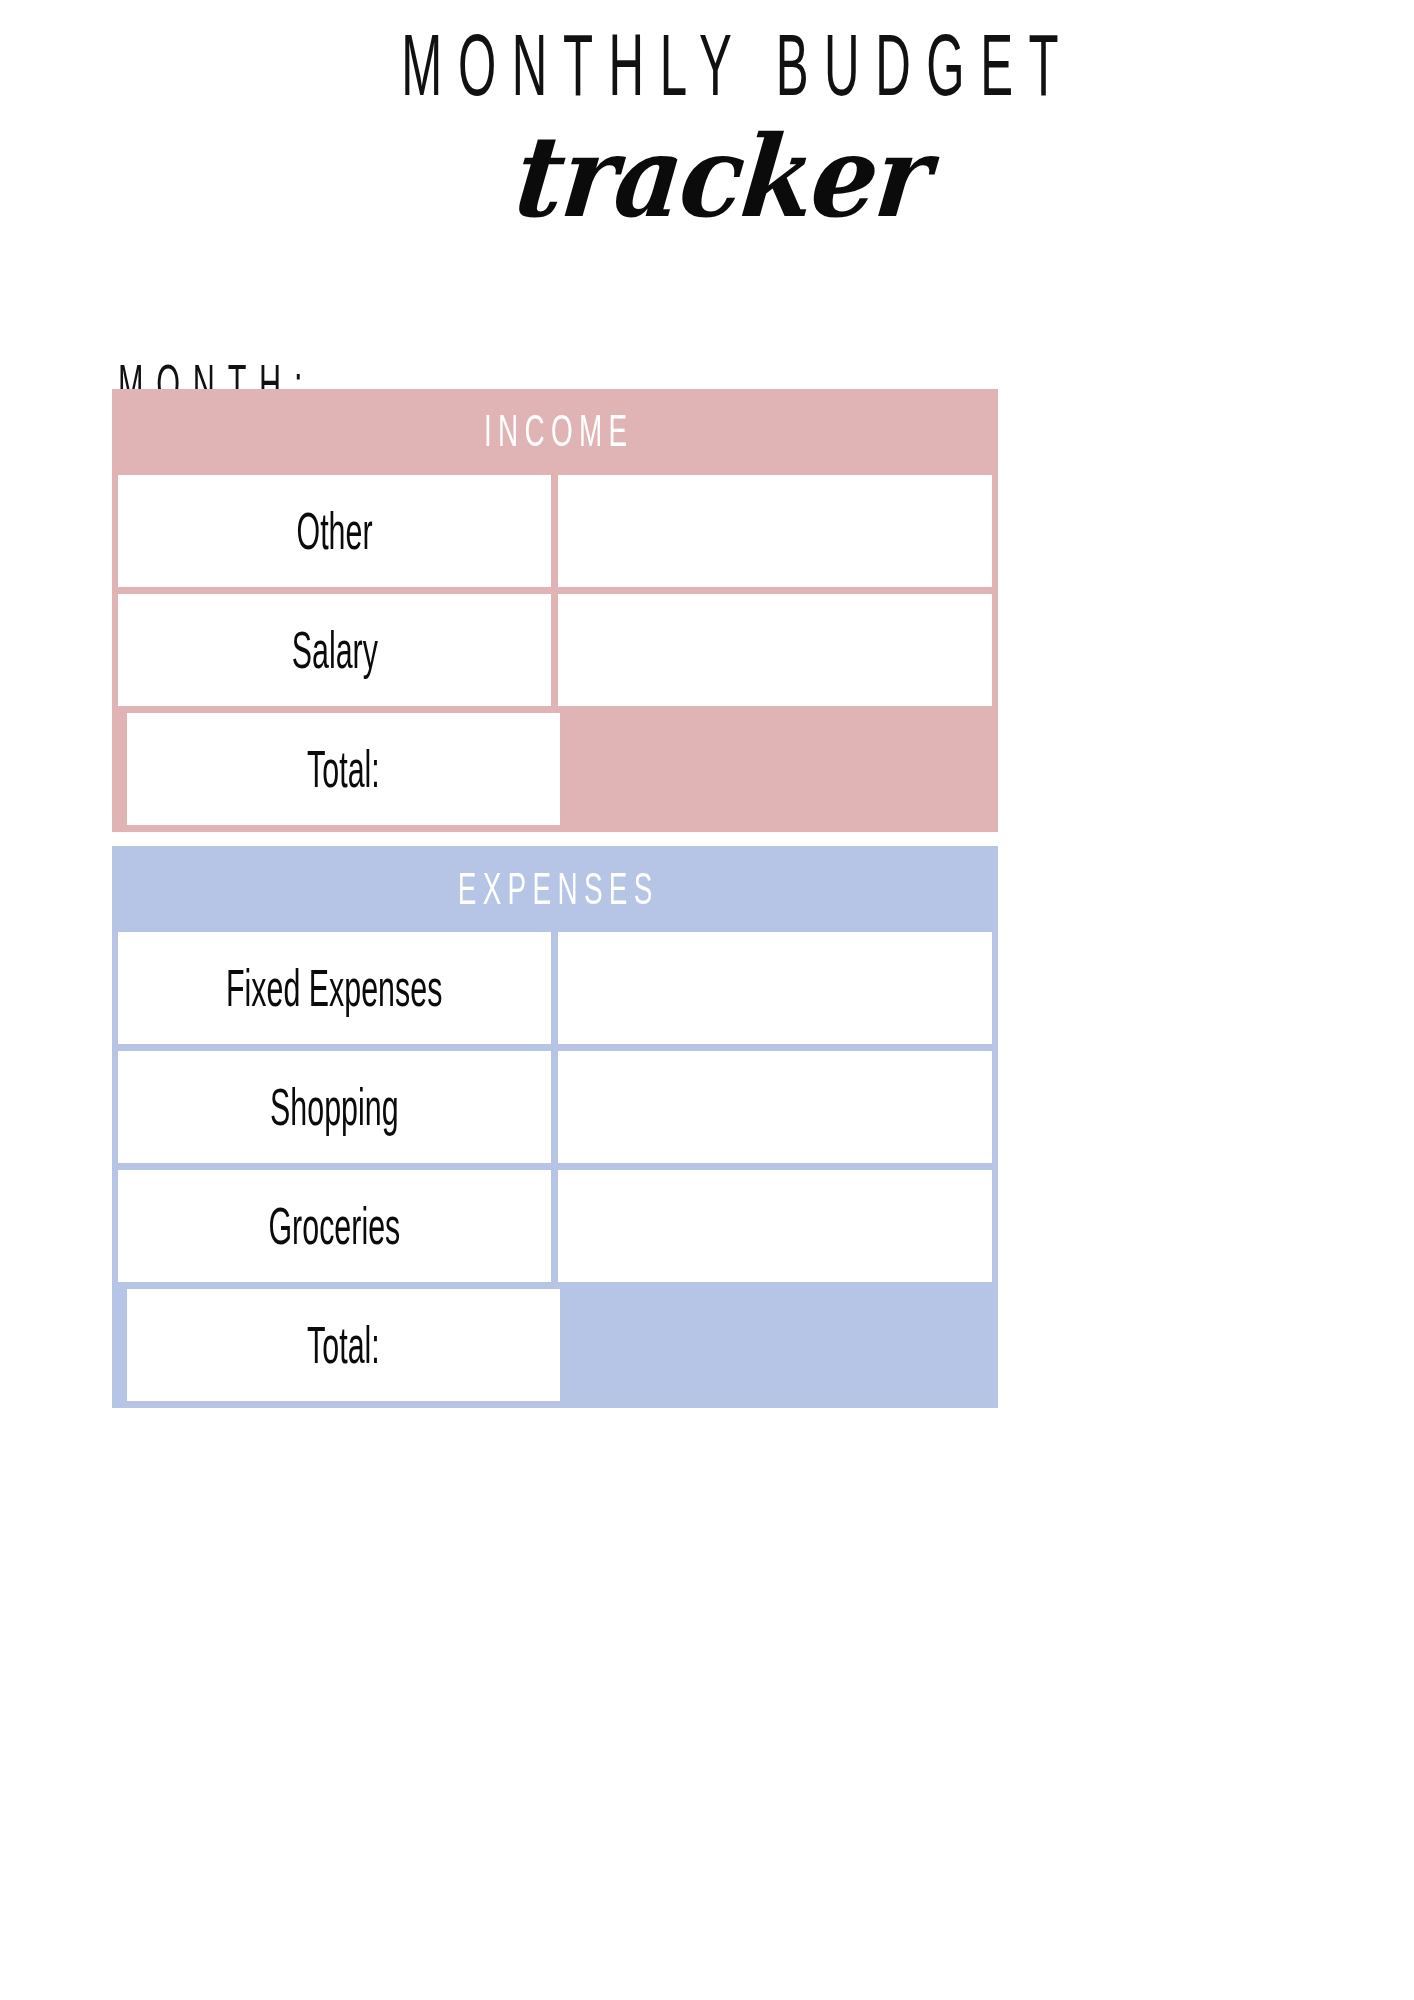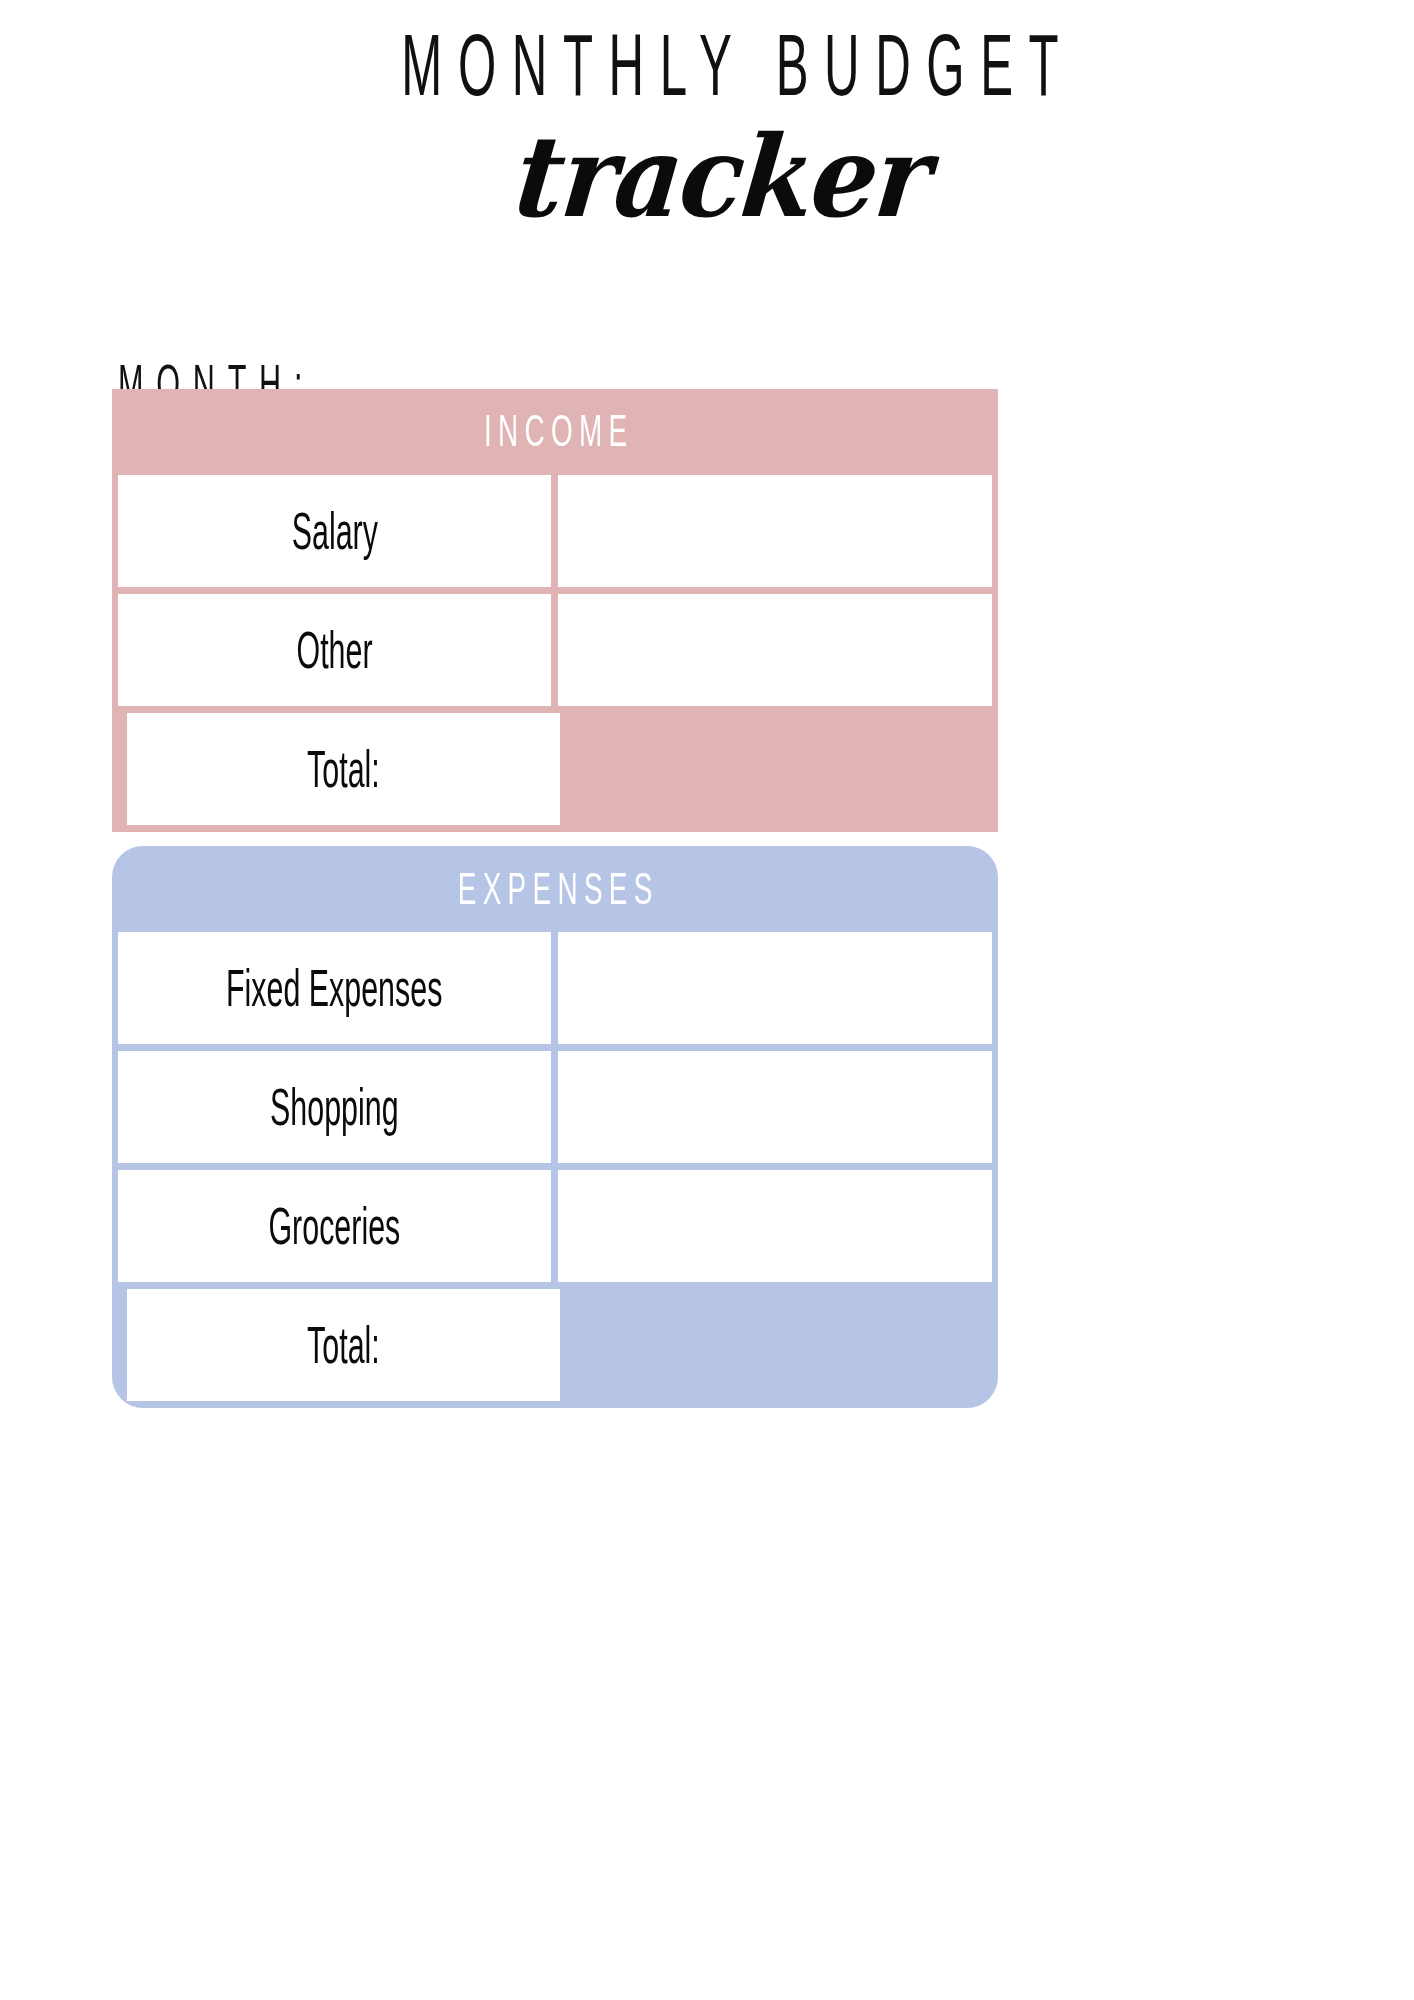--- a/index.html
+++ b/index.html
@@ -107,21 +107,21 @@
 
   
   .panel {
     position: absolute;
     left: 112px;
     width: 886px;
     box-sizing: border-box;
     padding: 0;
   }
   .panel.income  { top: 354px; background: #e0b4b4; margin-top: 35px; }
-  .panel.expenses{ top: 846px; background: #b6c5e6; border-radius: 31px; }
+  .panel.expenses{ top: 846px; background: #b6c5e6; }
 
   .panel-header {
     height: 86px;
     display: flex;
     align-items: center;
     justify-content: center;
   }
   .panel-header-text {
     font-family: "Liberation Sans", sans-serif;
     font-size: 31px;
@@ -198,28 +198,28 @@
   </div>
 
   <div class="panel income">
     <div class="panel-header">
       <span class="panel-header-text">INCOME</span>
     </div>
     <div class="rows">
 
       <div class="row">
         <div class="cell-label">
+          <span class="label-text">Other</span>
+        </div>
+        <div class="cell-value"></div>
+      </div>
+
+      <div class="row">
+        <div class="cell-label">
           <span class="label-text">Salary</span>
-        </div>
-        <div class="cell-value"></div>
-      </div>
-
-      <div class="row">
-        <div class="cell-label">
-          <span class="label-text">Other</span>
         </div>
         <div class="cell-value"></div>
       </div>
 
       <div class="row">
         <div class="cell-label">
           <span class="label-text">Total:</span>
         </div>
         <div class="cell-value filled"></div>
       </div>

